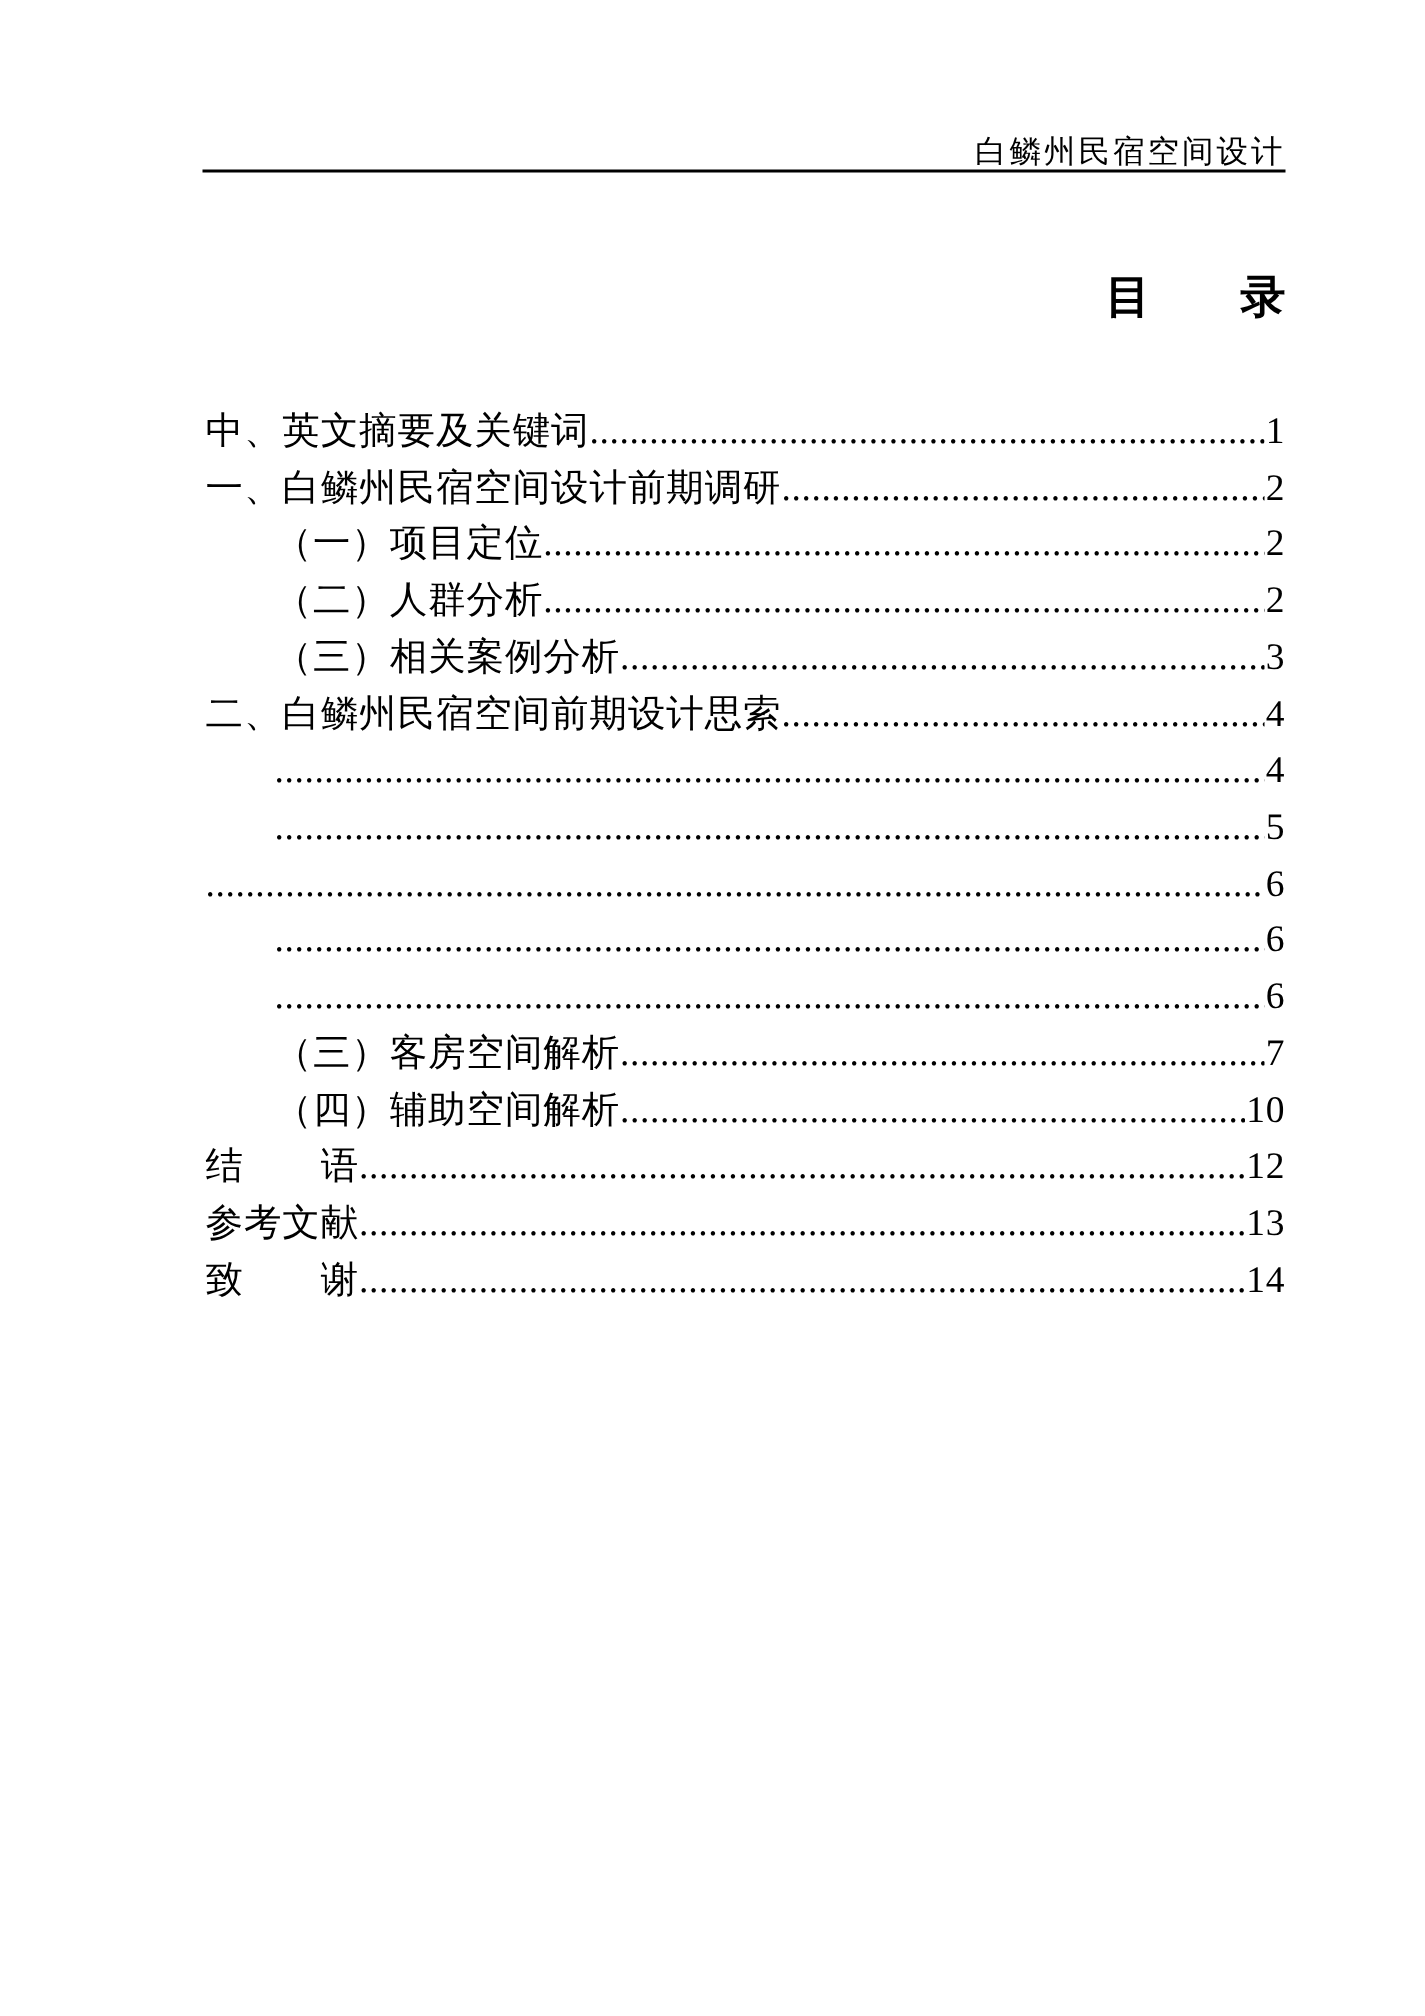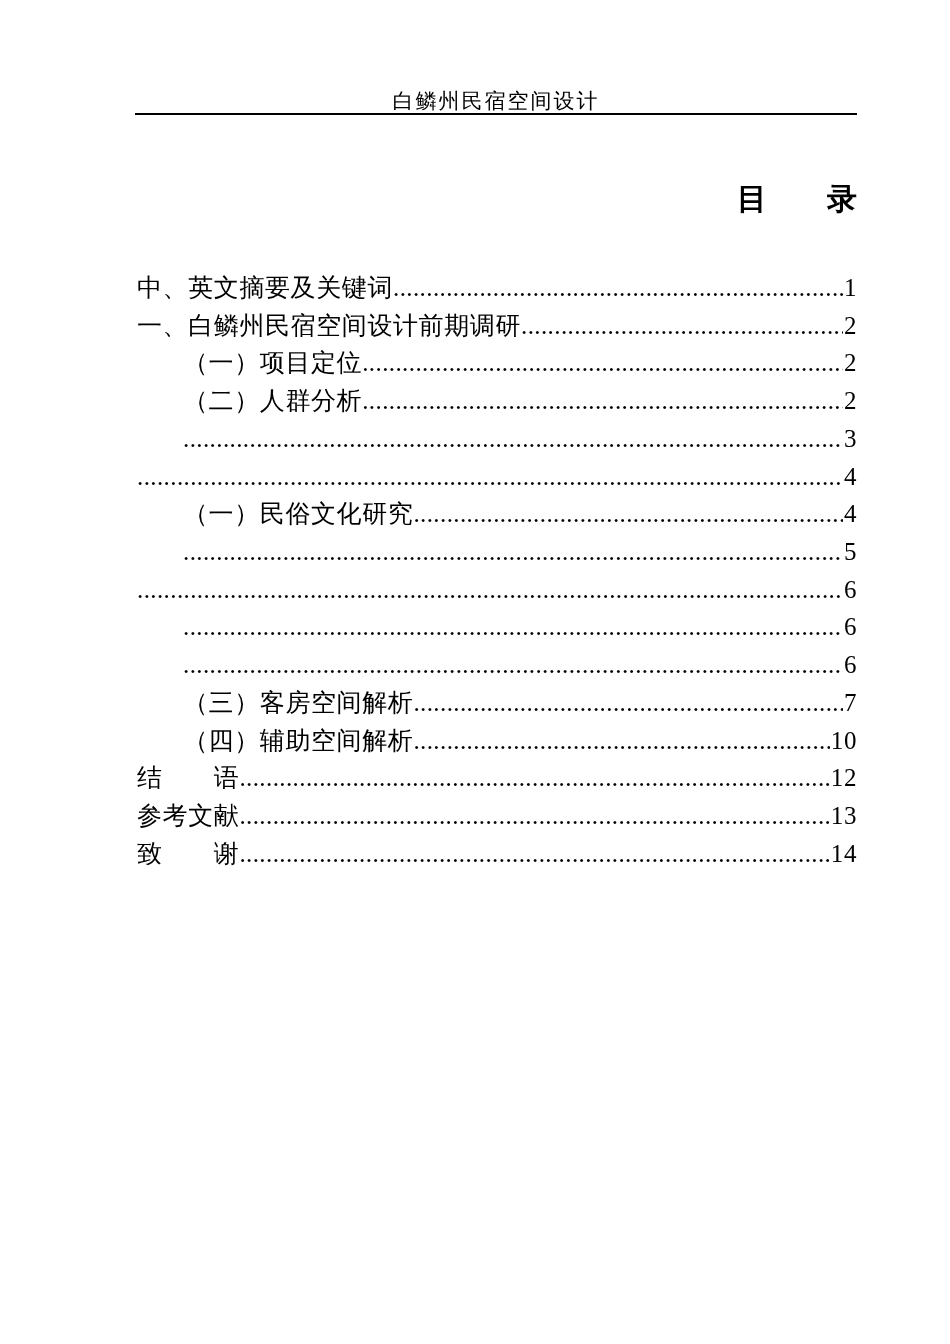--- a/index.html
+++ b/index.html
@@ -19,21 +19,21 @@
     position: absolute;
     inset: 0;
     background: #ffffff;
   }
   
   .running-header {
     position: absolute;
     top: 89px;
     left: 135px;
     width: 722px;
-    text-align: center;
+    text-align: right;
     font-size: 21px;
     line-height: 24px;
     letter-spacing: 2px;
     border-bottom: 2px solid #000000;
   }
   
   .toc-title {
     position: absolute;
     top: 181px;
     left: 135px;
@@ -110,31 +110,32 @@
     <span class="toc-page">2</span>
   </div>
 
   <div class="toc-row level-2">
     <span class="toc-label">（二）人群分析</span>
     <span class="toc-dots">....................................................................................................................................................................................................................................................................</span>
     <span class="toc-page">2</span>
   </div>
 
   <div class="toc-row level-2">
+    <span class="toc-label">（三）相关案例分析</span>
     <span class="toc-dots">....................................................................................................................................................................................................................................................................</span>
     <span class="toc-page">3</span>
   </div>
 
   <div class="toc-row level-1">
+    <span class="toc-label">二、白鳞州民宿空间前期设计思索</span>
     <span class="toc-dots">....................................................................................................................................................................................................................................................................</span>
     <span class="toc-page">4</span>
   </div>
 
   <div class="toc-row level-2">
-    <span class="toc-label">（一）民俗文化研究</span>
     <span class="toc-dots">....................................................................................................................................................................................................................................................................</span>
     <span class="toc-page">4</span>
   </div>
 
   <div class="toc-row level-2">
     <span class="toc-dots">....................................................................................................................................................................................................................................................................</span>
     <span class="toc-page">5</span>
   </div>
 
   <div class="toc-row level-1">

